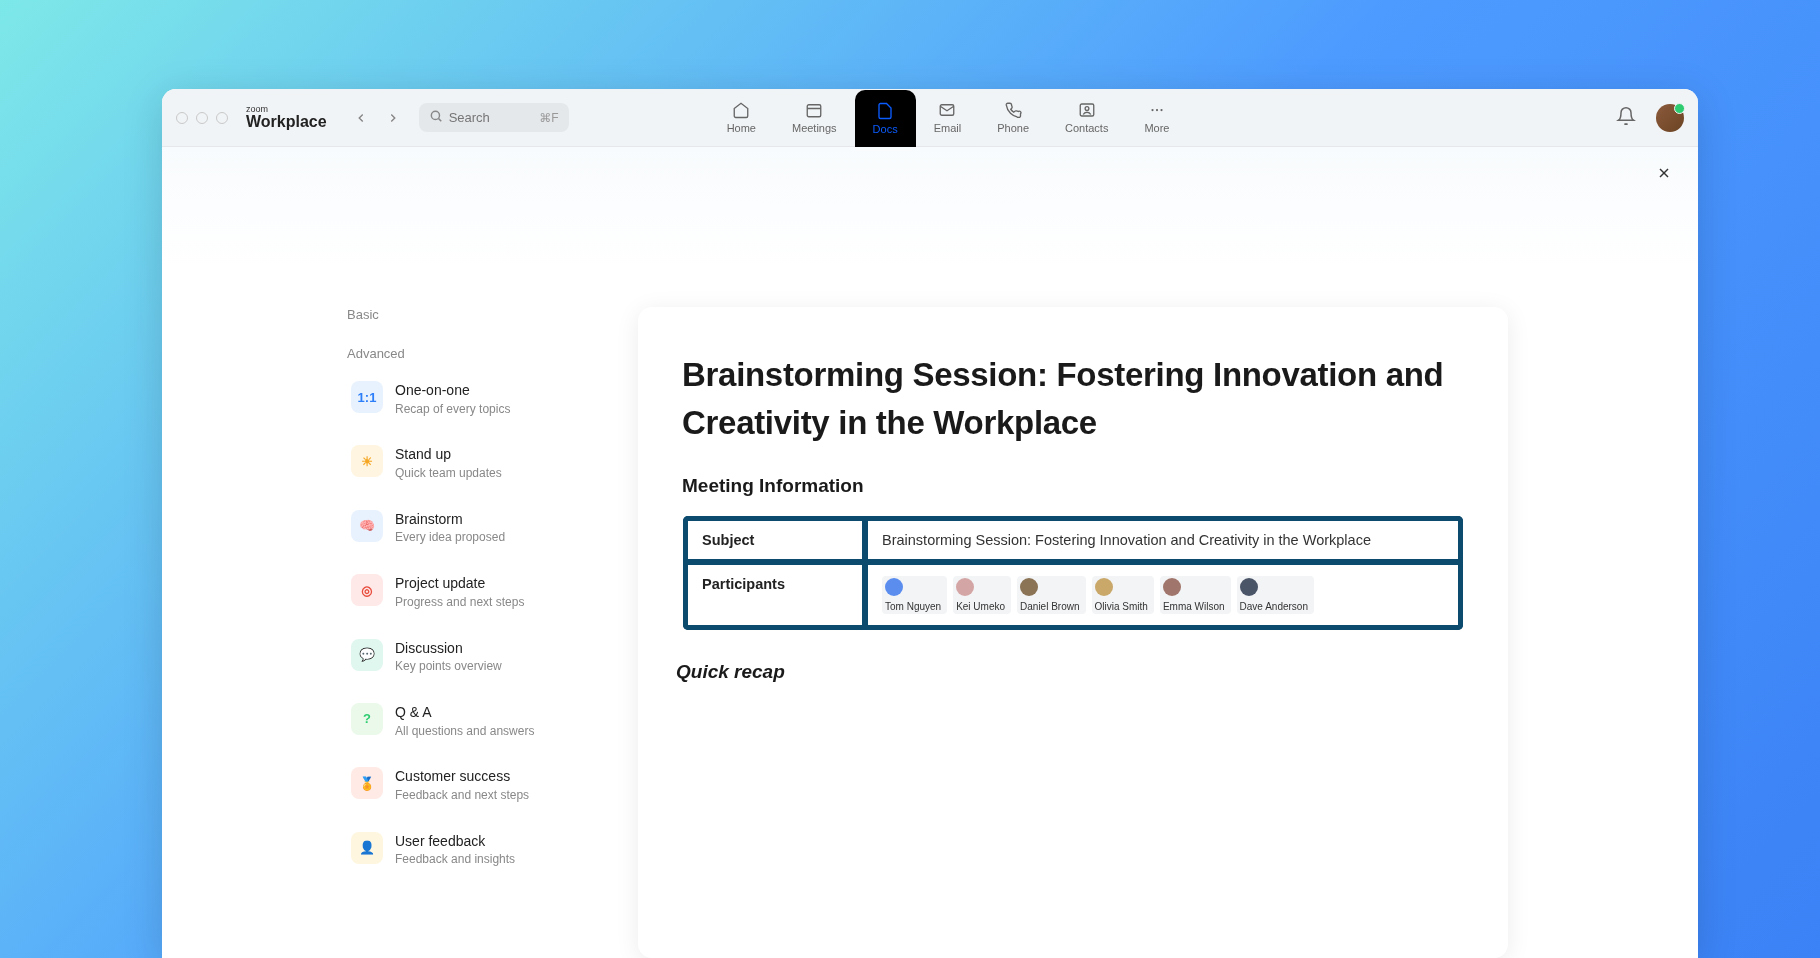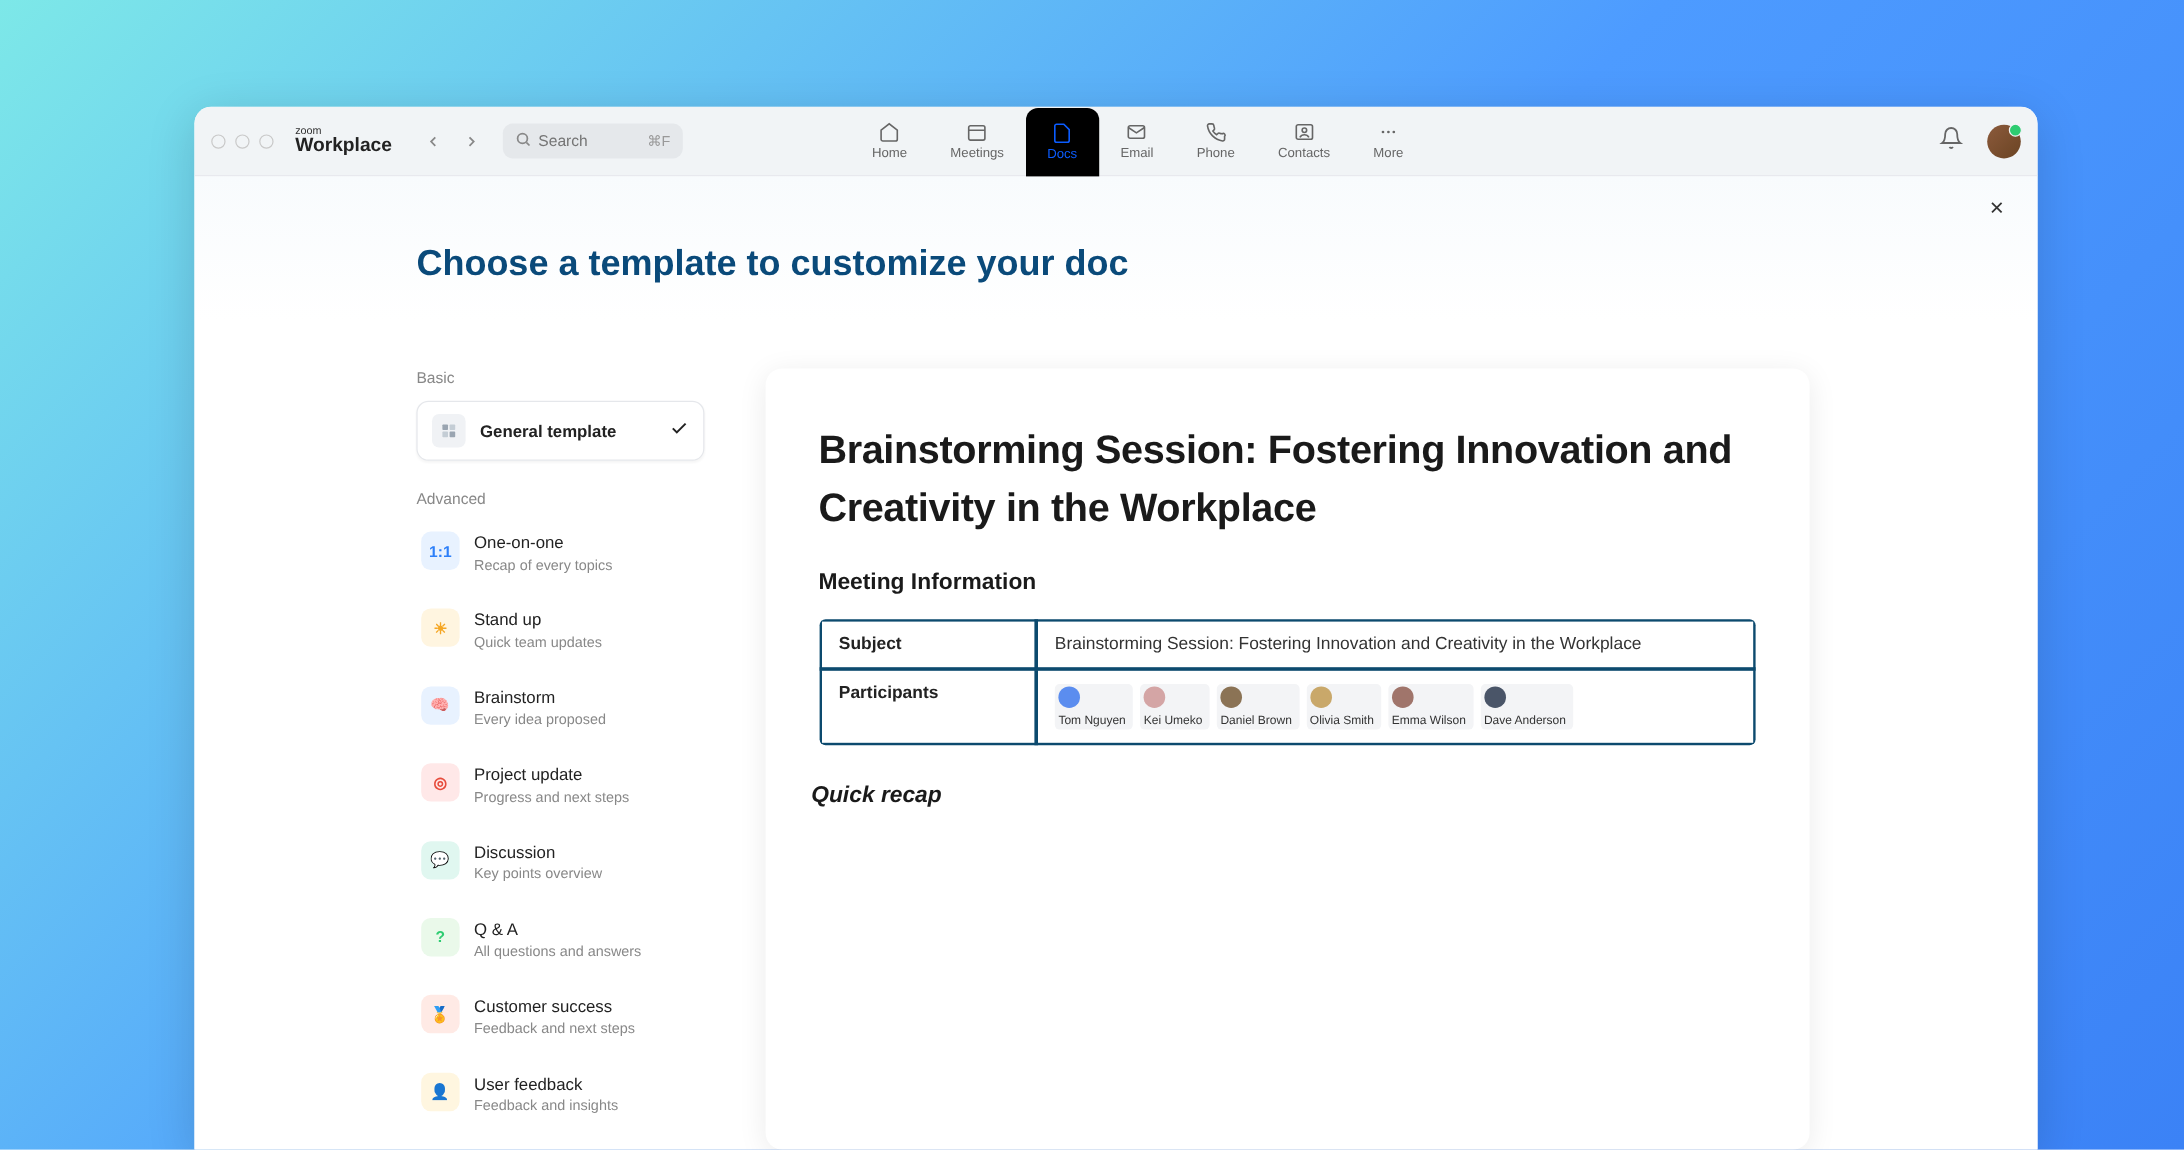--- a/index.html
+++ b/index.html
@@ -39,21 +39,21 @@
 .adv-item { display: flex; align-items: flex-start; gap: 12px; padding: 8px 4px; cursor: pointer; margin-bottom: 12px; }
 .adv-icon { width: 32px; height: 32px; border-radius: 8px; display: flex; align-items: center; justify-content: center; font-size: 13px; font-weight: 600; flex-shrink: 0; }
 .adv-text { flex: 1; }
 .adv-name { font-size: 14px; color: #222; font-weight: 500; line-height: 1.4; }
 .adv-desc { font-size: 12px; color: #888; line-height: 1.4; }
 .preview-pane { position: absolute; top: 160px; left: 476px; width: 870px; height: 651px; background: #fff; border-radius: 14px; box-shadow: 0 4px 24px rgba(0,0,0,0.08); padding: 44px 44px 0 44px; overflow: hidden; }
 .doc-title { font-size: 33px; font-weight: 700; color: #1a1a1a; line-height: 1.45; margin-bottom: 28px; letter-spacing: -0.3px; }
 .section-heading { font-size: 19px; font-weight: 700; color: #1a1a1a; margin-bottom: 18px; }
 .section-heading.qr { margin-top: 30px; margin-left: -6px; font-style: italic; }
 .info-table { width: 100%; border-collapse: collapse; border: 1px solid #e1e4e8; border-radius: 6px; overflow: hidden; }
-.info-table td { padding: 11px 14px; border: 3px solid #0c4a6e; font-size: 14.5px; color: #333; vertical-align: top; }
+.info-table td { padding: 11px 14px; border: 6px solid #0c4a6e; font-size: 14.5px; color: #333; vertical-align: top; }
 .info-table td.label-cell { width: 180px; font-weight: 600; color: #222; }
 .participants-wrap { display: flex; flex-wrap: wrap; gap: 6px; }
 .participant-chip { display: inline-flex; align-items: flex-start; gap: 5px; background: #f3f4f6; border-radius: 4px; padding: 2px 6px 2px 3px; font-size: 10px; color: #333; flex-direction: column; }
 .participant-avatar { width: 18px; height: 18px; border-radius: 50%; }
 .recap-box { background: #f7f8fa; border-radius: 8px; padding: 18px 20px; font-size: 15px; color: #444; line-height: 1.5; margin-left: -6px; }
 </style>
 </head>
 <body>
 
 <div class="app-window">
@@ -168,42 +168,23 @@
   </div>
 
   <div class="content-area">
     <div class="close-btn">
       <svg width="16" height="16" viewBox="0 0 24 24" fill="none" stroke="currentColor" stroke-width="2.2">
           <line x1="18" y1="6" x2="6" y2="18"></line>
           <line x1="6" y1="6" x2="18" y2="18"></line>
         </svg>
     </div>
 
-    <h1 class="page-title">Choose a template to customize your doc</h1>
 
     <div class="sidebar">
       <div class="sidebar-section-label">Basic</div>
-      <div class="template-item selected">
-        <span class="template-icon" style="background:#f0f2f5;">
-          <svg width="16" height="16" viewBox="0 0 24 24">
-              <rect x="4" y="4" width="7" height="7" rx="1" fill="#9aa5b1"></rect>
-              <rect x="13" y="4" width="7" height="7" rx="1" fill="#c4cdd5"></rect>
-              <rect x="4" y="13" width="7" height="7" rx="1" fill="#c4cdd5"></rect>
-              <rect x="13" y="13" width="7" height="7" rx="1" fill="#9aa5b1"></rect>
-            </svg>
-        </span>
-        <div class="template-text">
-          <div class="template-name">General template</div>
-        </div>
-        <span class="check-icon">
-          <svg width="16" height="16" viewBox="0 0 24 24" fill="none" stroke="currentColor" stroke-width="2.5">
-              <polyline points="20 6 9 17 4 12"></polyline>
-            </svg>
-        </span>
-      </div>
 
       <div class="adv-section">
         <div class="sidebar-section-label">Advanced</div>
         <div id="adv-list">
             <div class="adv-item">
               <div class="adv-icon" style="background:#e8f2ff;color:#2d7ff9;">1:1</div>
               <div class="adv-text">
                 <div class="adv-name">One-on-one</div>
                 <div class="adv-desc">Recap of every topics</div>
               </div>

